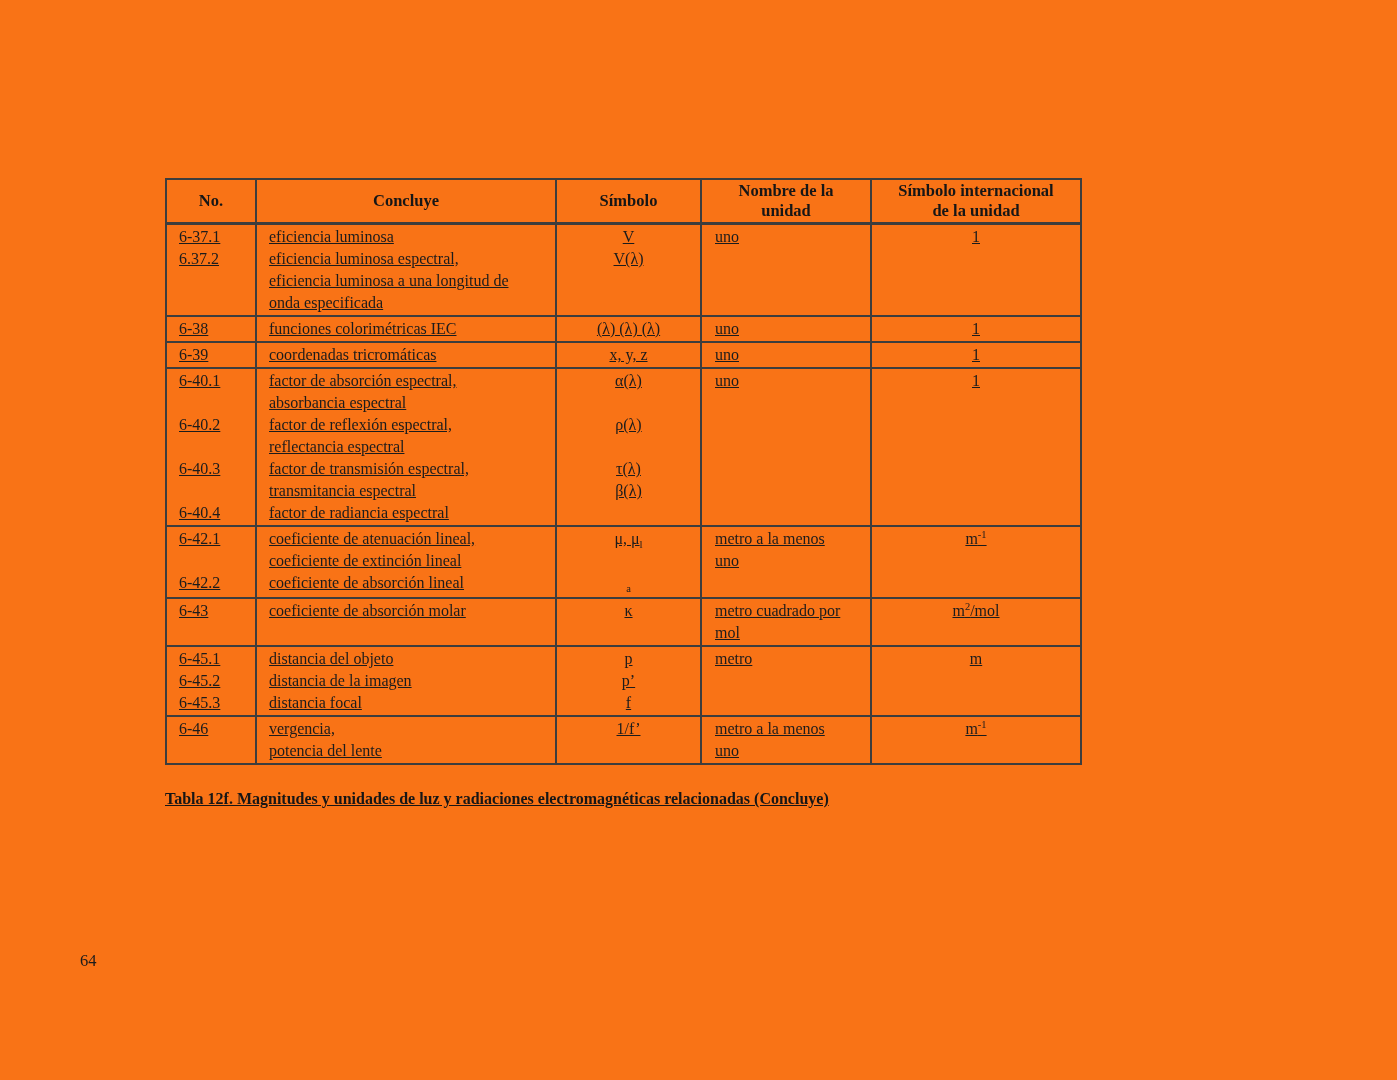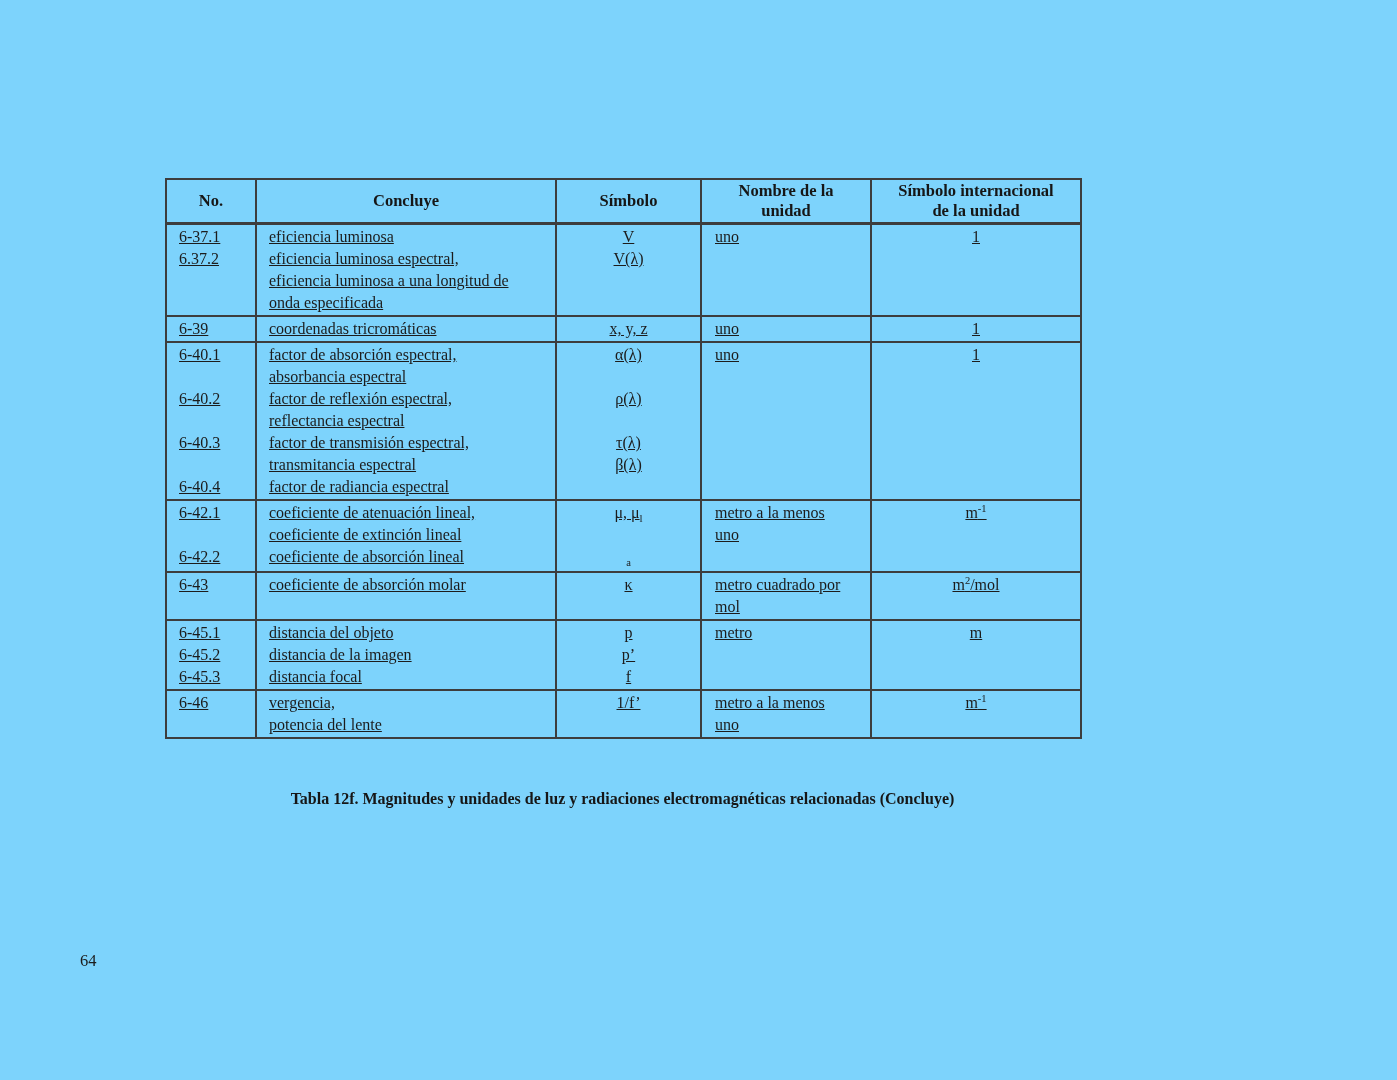--- a/index.html
+++ b/index.html
@@ -1,40 +1,40 @@
 <!DOCTYPE html>
 <html><head>
 <meta charset="utf-8">
 <style>
   html,body{margin:0;padding:0;}
   body{
     width:1397px;height:1080px;background:#ffffff;position:relative;overflow:hidden;
     font-family:"Liberation Serif","DejaVu Serif",serif;color:#1c1c1c;
   }
-  .page{position:absolute;inset:0;background:#7dd3fc;}
+  .page{position:absolute;inset:0;background:#f97316;}
   table.units{
     position:absolute;left:165px;top:178px;width:915px;
     border-collapse:collapse;table-layout:fixed;
   }
   th,td{border:2px solid #3d3d3d;}
   th{
     font-weight:bold;font-size:16.5px;text-align:center;vertical-align:middle;
     height:40px;padding:1px 4px;border-bottom-width:3px;color:#161616;
   }
   .hline{line-height:20px;min-height:20px;}
   td{vertical-align:top;font-size:16px;padding:1px 8px 1px 12px;text-decoration:underline;}
   td.ta-c{text-align:center;padding:1px 4px;}
   td.c-nombre{padding:1px 5px 1px 13px;}
   .line{min-height:22px;line-height:22px;white-space:nowrap;}
   sub{font-size:11px;line-height:0;}
   sup{font-size:10.5px;line-height:0;}
   .small-a{font-size:10.5px;position:relative;top:4px;}
   .caption{
-    position:absolute;left:165px;top:790px;width:915px;text-align:center;
-    font-weight:bold;font-size:16px;color:#161616;white-space:nowrap;
+    position:absolute;left:165px;top:790px;width:915px;
+    font-weight:bold;font-size:16px;color:#161616;white-space:nowrap;text-decoration:underline;
   }
   .page-number{position:absolute;left:80px;top:950px;font-size:16.5px;line-height:22px;}
 </style>
 </head>
 <body>
 
 <div class="page">
 
   <table class="units">
     <colgroup>
@@ -83,20 +83,37 @@
           <div class="line">V(λ)</div>
         </td>
         <td class="c-nombre">
           <div class="line">uno</div>
         </td>
         <td class="ta-c">
           <div class="line">1</div>
         </td>
       </tr>
 
+      <tr>
+        <td>
+            <div class="line">6-38</div>
+          </td>
+        <td>
+            <div class="line">funciones colorimétricas IEC</div>
+          </td>
+        <td class="ta-c">
+            <div class="line">(λ) (λ) (λ)</div>
+          </td>
+        <td class="c-nombre">
+            <div class="line">uno</div>
+          </td>
+        <td class="ta-c">
+            <div class="line">1</div>
+          </td>
+      </tr>
 
       <tr>
         <td>
             <div class="line">6-39</div>
           </td>
         <td>
             <div class="line">coordenadas tricromáticas</div>
           </td>
         <td class="ta-c">
             <div class="line">x, y, z</div>

